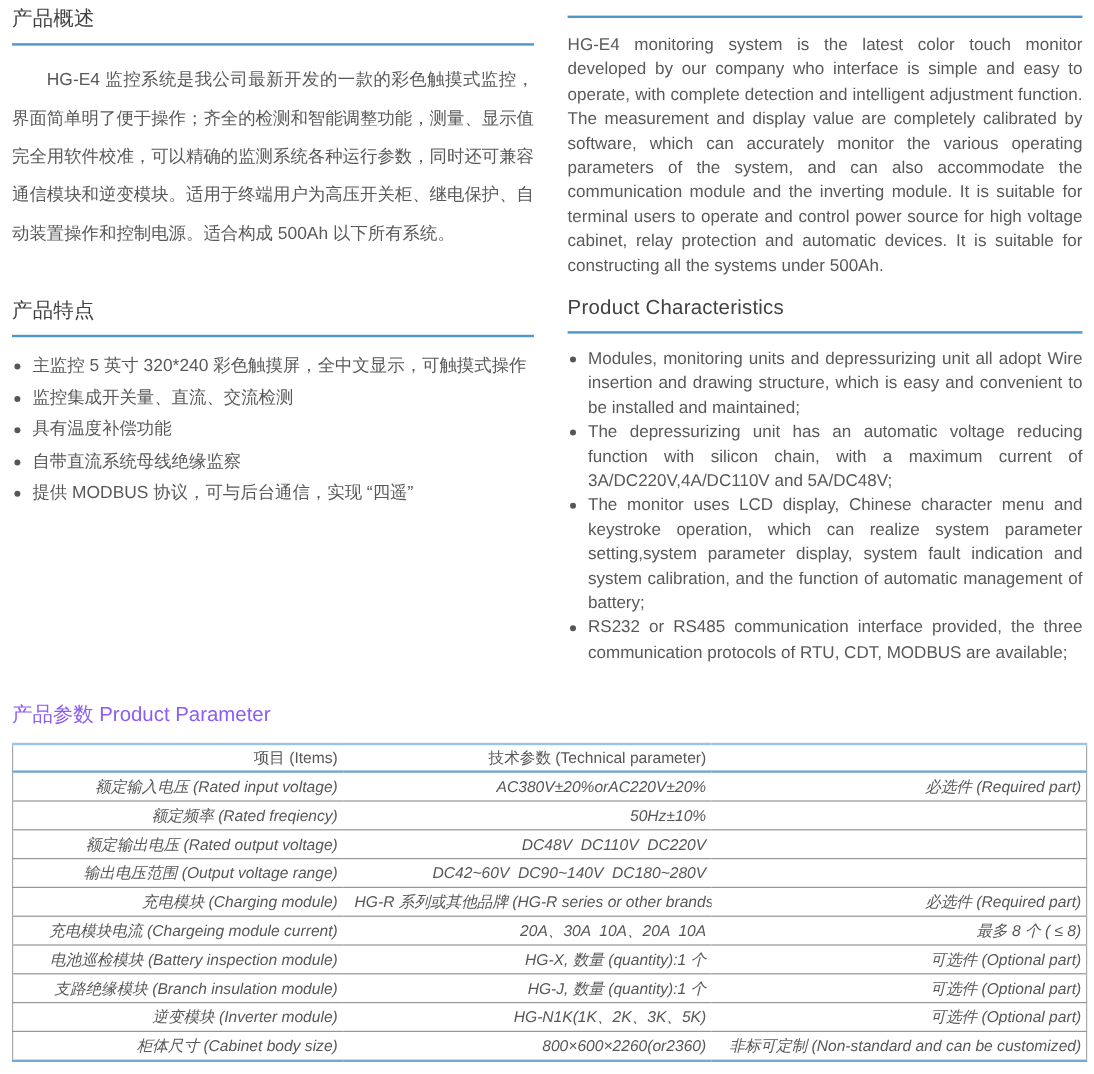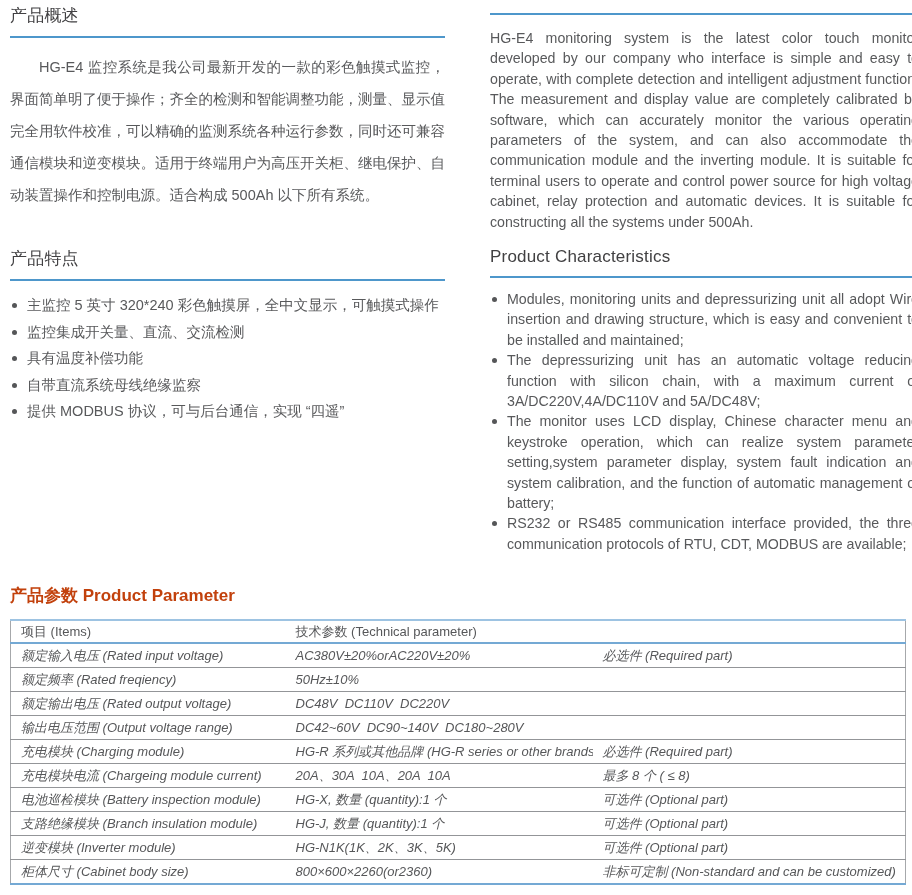--- a/index.html
+++ b/index.html
@@ -6,21 +6,21 @@
   .page {
     width:912px; height:895px; box-sizing:border-box;
     padding:4px 7px 0 10px; overflow:hidden; background:#fff;
     font-family:"Liberation Sans","DejaVu Sans",sans-serif;
     color:#58595b;
   }
   .top-grid {
     display:grid;
     grid-template-columns:435px 429px;
     grid-template-rows:243px auto;
-    column-gap:45px;
+    column-gap:28px;
   }
   .sec-title { margin:0; font-size:17px; font-weight:400; color:#414042; letter-spacing:0.2px; }
   .rule { height:2px; background:#4e97cb; margin-top:9px; }
   .cn-body {
     margin:13px 0 0 0; font-size:14.5px; line-height:32px;
     text-align:justify; text-indent:2em; color:#58595b;
   }
   .en-body {
     margin:13px 0 14px 0; font-size:14.2px; line-height:20.4px;
     text-align:justify; color:#58595b;
@@ -35,31 +35,31 @@
     width:5px; height:5px; border-radius:50%; background:#555658;
   }
   .en-li {
     position:relative; padding-left:17px; font-size:14.2px;
     line-height:20.4px; text-align:justify; color:#58595b;
   }
   .en-li::before {
     content:""; position:absolute; left:2px; top:8px;
     width:5px; height:5px; border-radius:50%; background:#555658;
   }
-  .param-title { margin:30px 0 0 0; font-size:17px; font-weight:700; color:#c2410c; }
+  .param-title { margin:30px 0 0 0; font-size:17px; font-weight:400; color:#8b5cf6; }
   .param-table {
     margin-top:12px; width:895px; border-collapse:collapse; table-layout:fixed;
     border-top:2px solid #9dc3e2;
     border-bottom:2px solid #74a9d4;
     border-left:1px solid #a6a8ab;
     border-right:1px solid #a6a8ab;
   }
   col.c1 { width:275px; } col.c2 { width:307px; } col.c3 { width:313px; }
   .param-table th, .param-table td {
-    font-weight:400; text-align:left; padding:0 4px 0 10px;
+    font-weight:400; text-align:right; padding:0 4px 0 10px;
     font-size:13px; color:#565759; white-space:pre;
     overflow:hidden; line-height:16px;
   }
   .param-table th { height:21px; }
   .param-table td { height:23px; }
   .param-table thead tr { border-bottom:2px solid #74a9d4; }
   .param-table tbody tr { border-bottom:1px solid #939598;font-style:italic; }
   .param-table tbody tr:last-child { border-bottom:0; }
 </style>
 </head>

